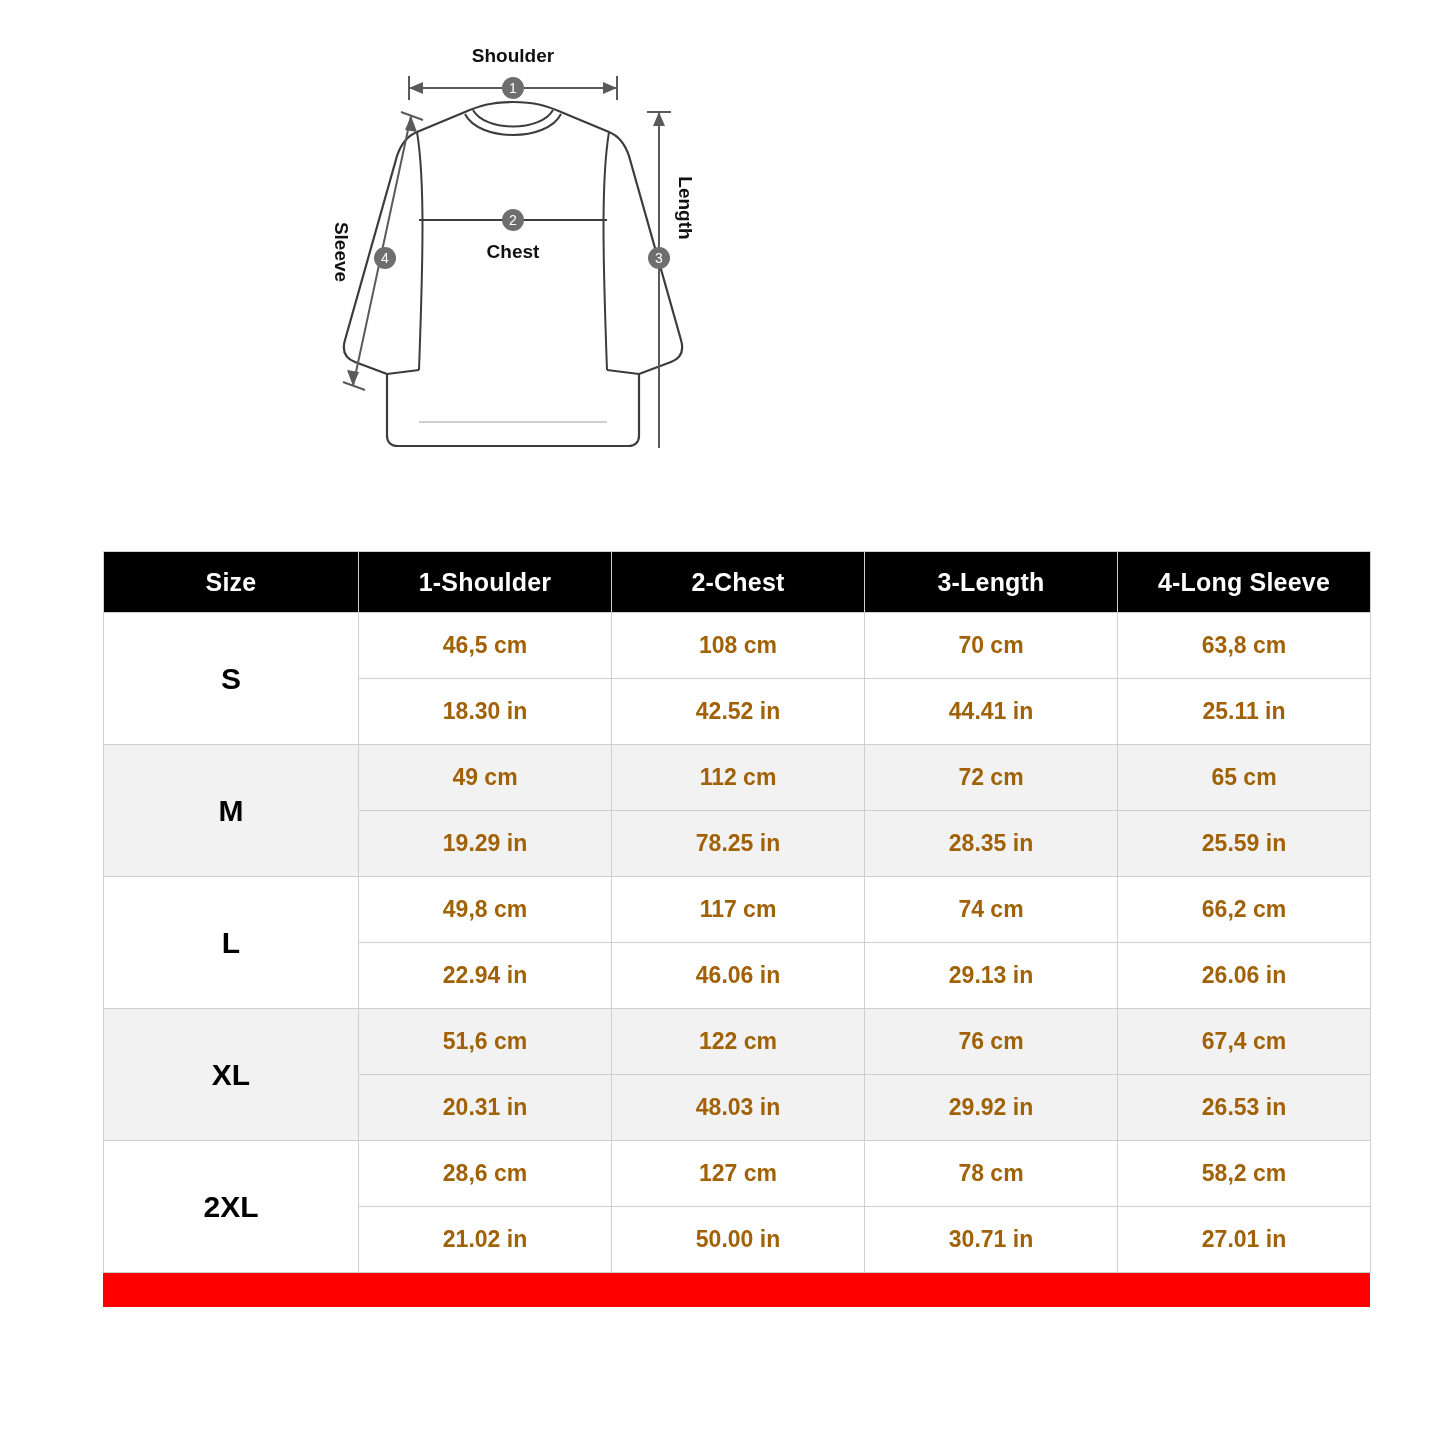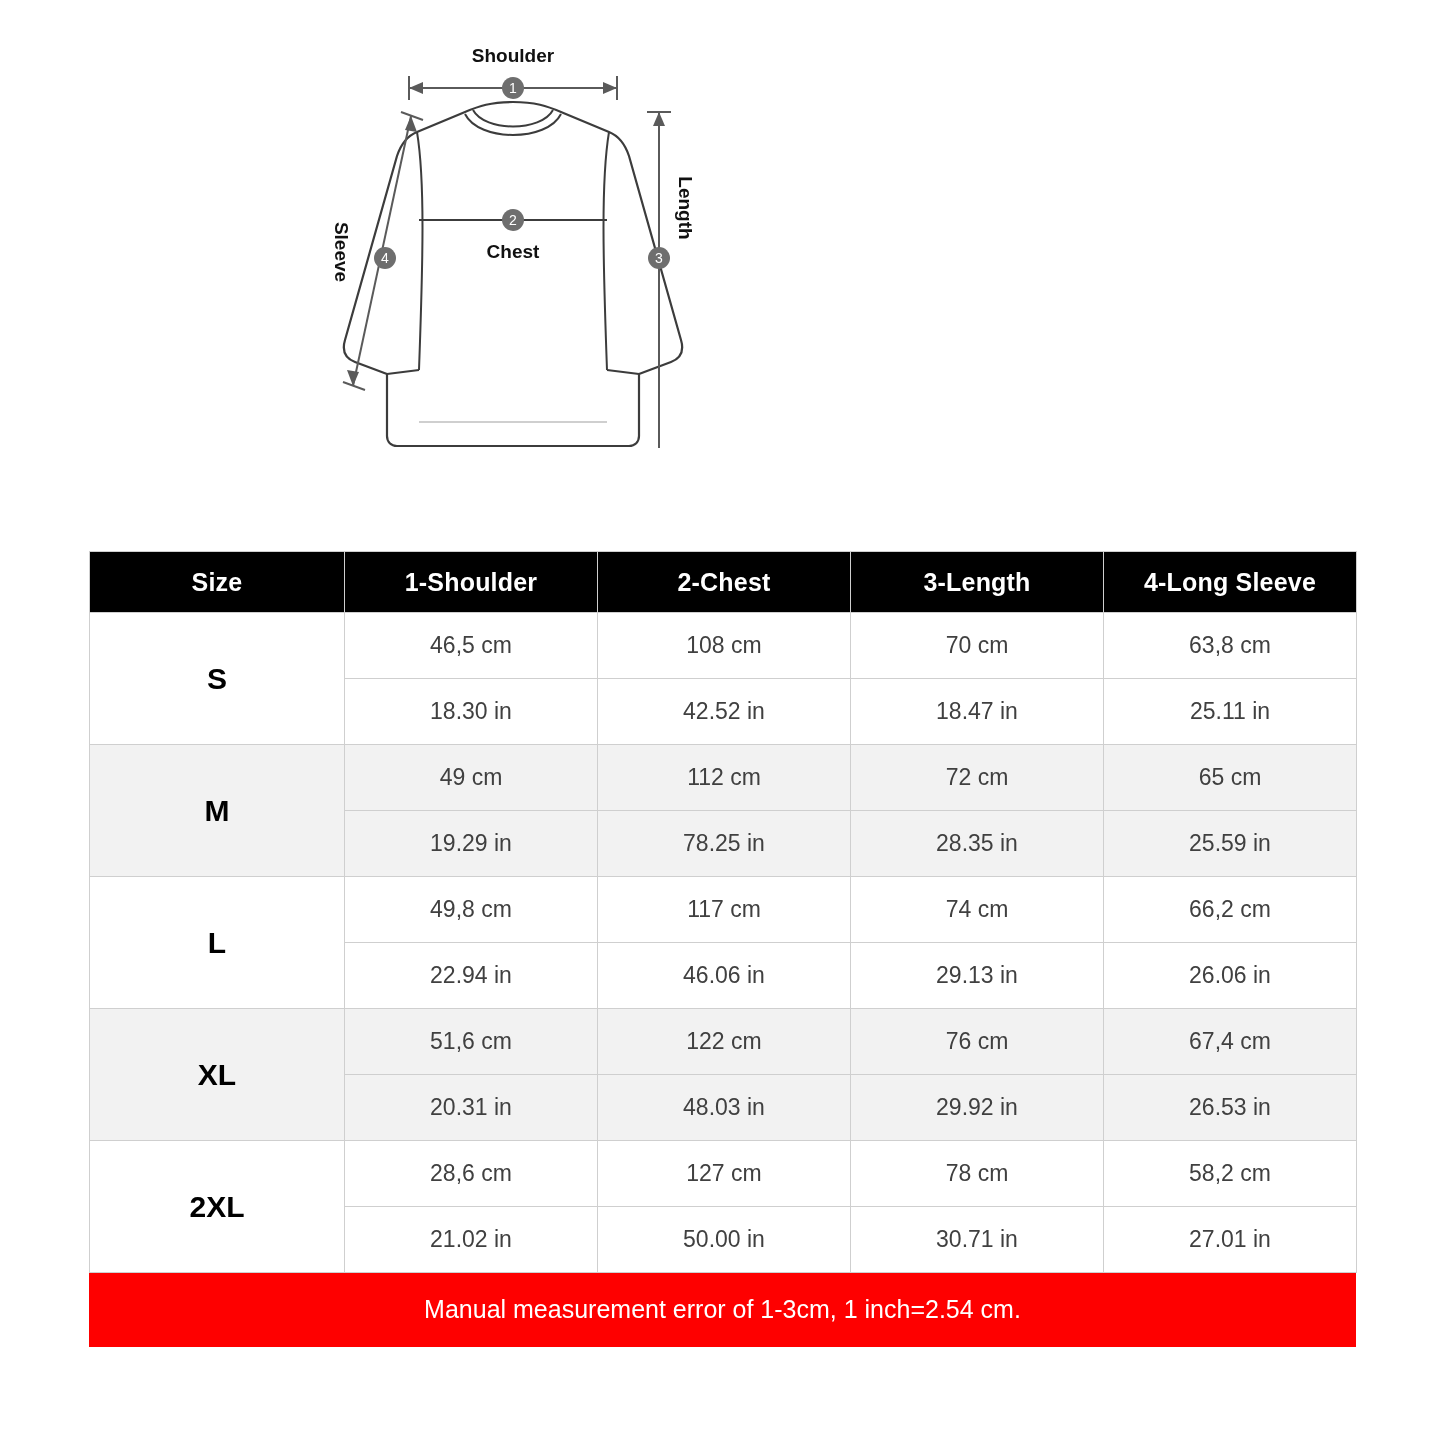--- a/index.html
+++ b/index.html
@@ -30,21 +30,21 @@
     height: 470px;
   }
   .diagram-svg {
     display: block;
     margin: 0 auto;
   }
 
   
   .table-wrap {
     position: absolute;
-    left: 89px;
+    left: 103px;
     top: 551px;
     width: 1267px;
   }
   table.size-table {
     border-collapse: collapse;
     width: 1267px;
     table-layout: fixed;
   }
   table.size-table th,
   table.size-table td {
@@ -67,23 +67,23 @@
   col.c-len    { width: 253px; }
   col.c-sl     { width: 253px; }
 
   td.size-cell {
     font-size: 30px;
     font-weight: bold;
     color: #000000;
   }
   td.val {
     font-size: 23px;
-    color: #404040;
+    color: #a16207;
     height: 63px;
-    font-weight: normal;
+    font-weight: bold;
   }
   tr.band-alt td {
     background: #f2f2f2;
   }
   tr.band-norm td {
     background: #ffffff;
   }
 
   .note {
     background: #fe0000;
@@ -215,21 +215,21 @@
         <tr class="band-norm">
           <td class="size-cell" rowspan="2">S</td>
           <td class="val">46,5 cm</td>
           <td class="val">108 cm</td>
           <td class="val">70 cm</td>
           <td class="val">63,8 cm</td>
         </tr>
         <tr class="band-norm">
           <td class="val">18.30 in</td>
           <td class="val">42.52 in</td>
-          <td class="val">18.47 in</td>
+          <td class="val">44.41 in</td>
           <td class="val">25.11 in</td>
         </tr>
 
         <tr class="band-alt">
           <td class="size-cell" rowspan="2">M</td>
           <td class="val">49 cm</td>
           <td class="val">112 cm</td>
           <td class="val">72 cm</td>
           <td class="val">65 cm</td>
         </tr>
@@ -278,17 +278,16 @@
         <tr class="band-norm">
           <td class="val">21.02 in</td>
           <td class="val">50.00 in</td>
           <td class="val">30.71 in</td>
           <td class="val">27.01 in</td>
         </tr>
       </tbody>
     </table>
 
     <div class="note">
-      <div>Manual measurement error of 1-3cm, 1 inch=2.54 cm.</div>
     </div>
   </div>
 
 </div>
 
 </body></html>

